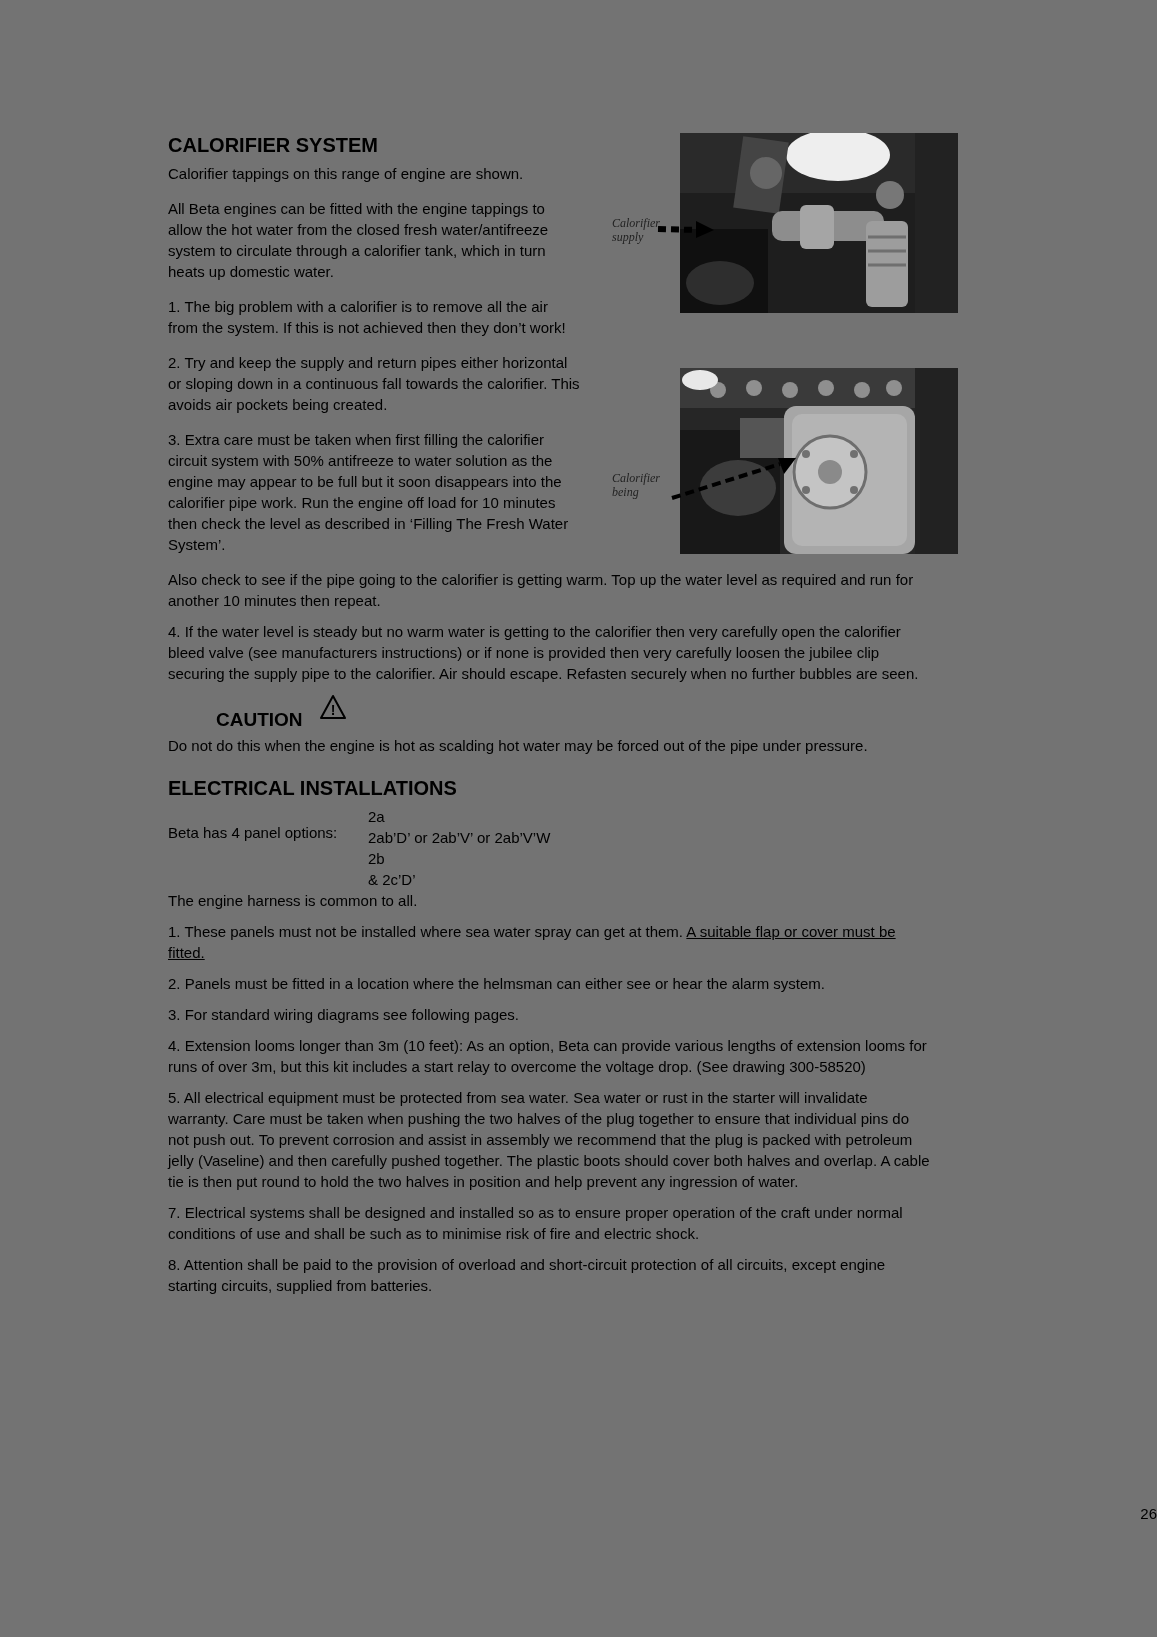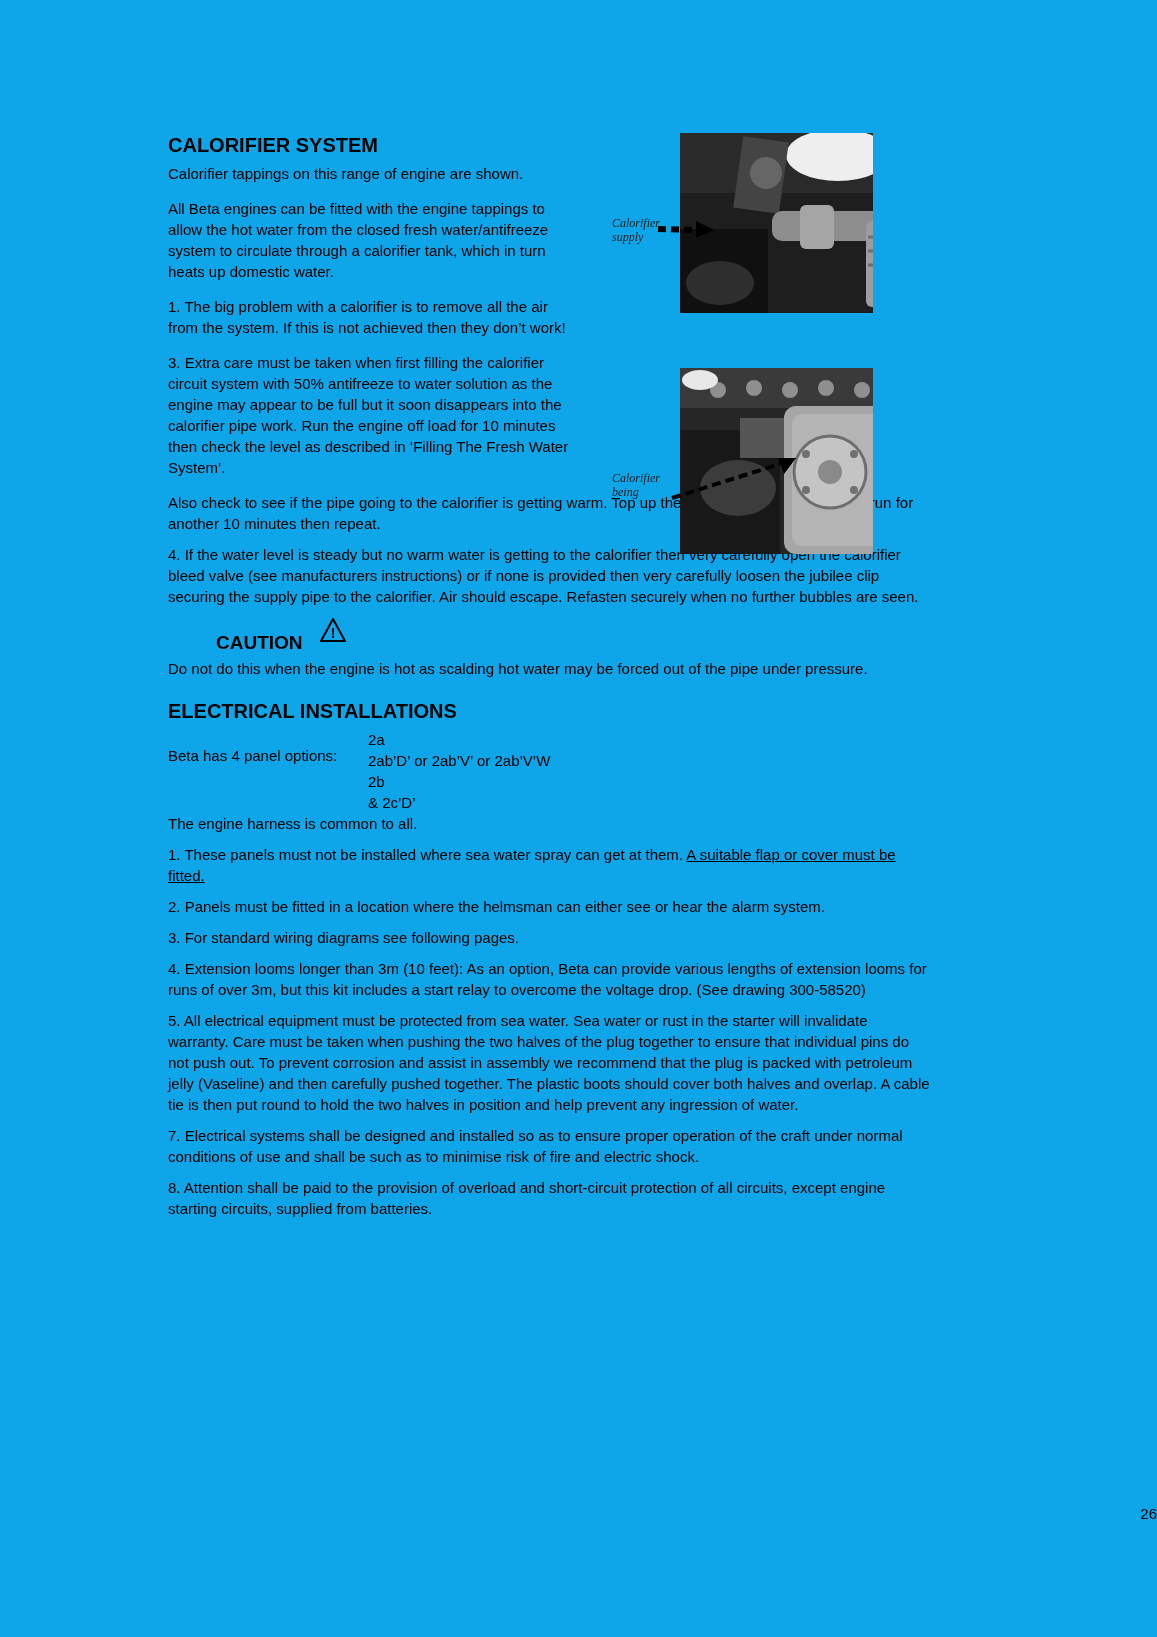--- a/index.html
+++ b/index.html
@@ -1,36 +1,36 @@
 <!DOCTYPE html>
 <html><head>
 <meta charset="utf-8">
 <style>
   * { margin:0; padding:0; box-sizing:border-box; }
   html,body { background:#ffffff; }
   .page {
     position:relative;
     width:1157px; height:1637px;
-    background:#0ea5e9;
+    background:#737373;
     font-family:"Liberation Sans", sans-serif;
     font-size:15px; line-height:21px; color:#000;
     overflow:hidden;
   }
   .content { position:absolute; left:168px; top:133px; width:762px; }
 
   h1.sec-title { font-size:20px; line-height:24px; font-weight:bold; margin-bottom:6px; }
   h2.caution-title { font-size:19px; line-height:22px; font-weight:bold;margin-left:48px; }
 
   .top-section { position:relative; }
   .left-col { width:412px; }
   .col-p { margin-bottom:14px; }
   .body-p { margin-bottom:10px; }
   .mt-lg { margin-top:20px; }
 
-  .figure { position:absolute; left:512px; width:193px; }
+  .figure { position:absolute; left:512px; width:278px; }
   .fig1 { top:0; height:180px; }
   .fig2 { top:235px; height:186px; }
   .photo { width:100%; height:100%; overflow:hidden; background:#222; }
   .fig-label {
     position:absolute; left:-68px; width:64px;
     font-family:"Liberation Serif", serif;
     font-style:italic; font-size:12px; line-height:14px; color:#222;
   }
   .fig-label span { display:block; }
   .fig1 .fig-label { top:83px; }
@@ -57,20 +57,21 @@
 
 <div class="page">
   <div class="content">
 
     <div class="top-section">
       <div class="left-col">
         <h1 class="sec-title">CALORIFIER SYSTEM</h1>
         <p class="col-p">Calorifier tappings on this range of engine are shown.</p>
         <p class="col-p">All Beta engines can be fitted with the engine tappings to allow the hot water from the closed fresh water/antifreeze system to circulate through a calorifier tank, which in turn heats up domestic water.</p>
         <p class="col-p">1. The big problem with a calorifier is to remove all the air from the system. If this is not achieved then they don’t work!</p>
+        <p class="col-p">2. Try and keep the supply and return pipes either horizontal or sloping down in a continuous fall towards the calorifier. This avoids air pockets being created.</p>
         <p class="col-p">3. Extra care must be taken when first filling the calorifier circuit system with 50% antifreeze to water solution as the engine may appear to be full but it soon disappears into the calorifier pipe work. Run the engine off load for 10 minutes then check the level as described in ‘Filling The Fresh Water System’.</p>
       </div>
 
       <div class="figure fig1">
         <div class="fig-label">
           <span>Calorifier</span>
           <span>supply</span>
         </div>
         <svg class="arrow-svg" viewBox="0 0 60 24">
           <line x1="2" y1="12" x2="42" y2="13" stroke="#000" stroke-width="6" stroke-dasharray="8 5"></line>

